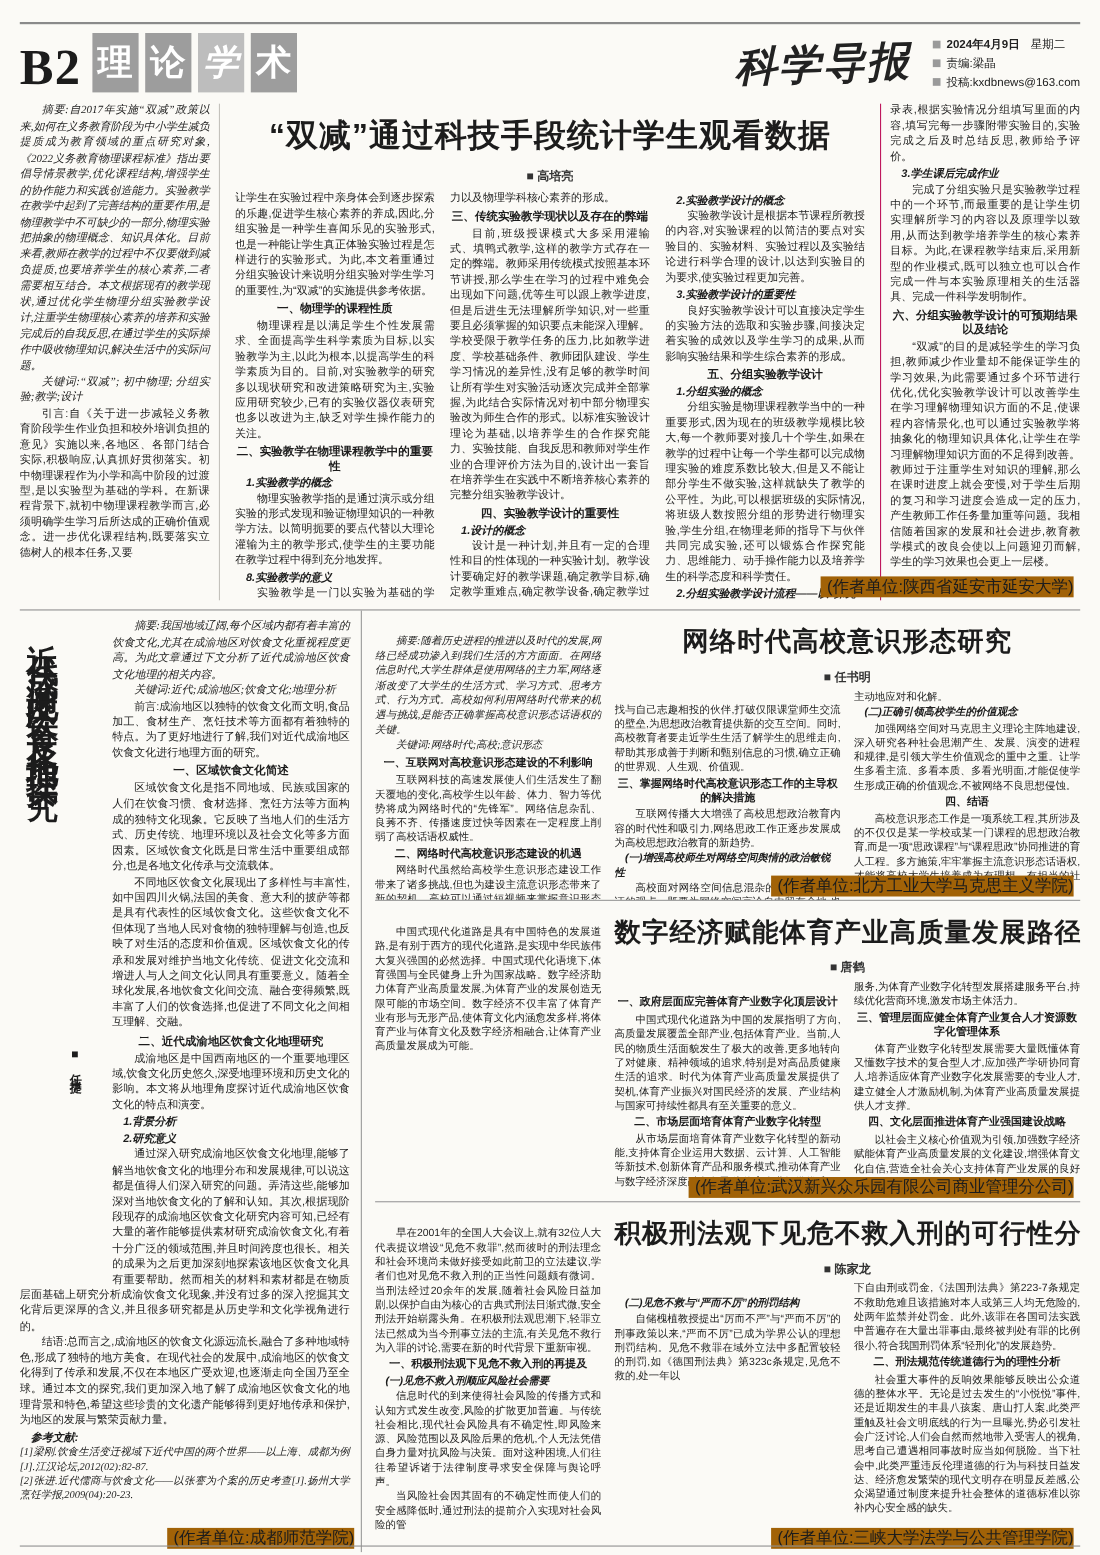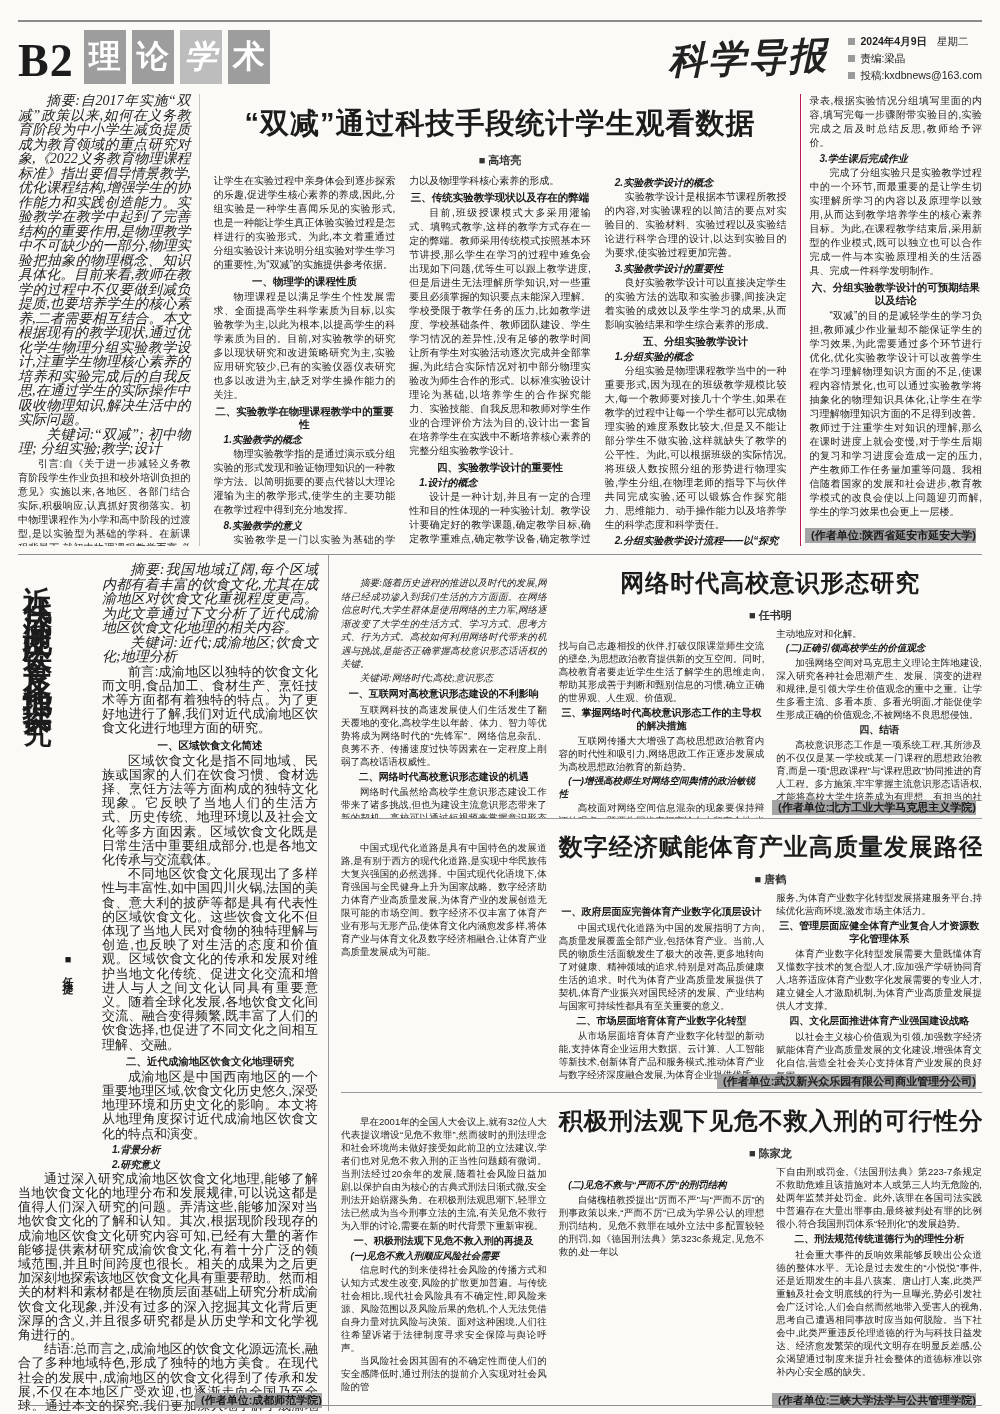--- a/index.html
+++ b/index.html
@@ -19,21 +19,21 @@
             transform:rotate(-2deg);letter-spacing:2px;color:#222;}
   .pubinfo{font-size:10.5px;line-height:17px;color:#222;}
   .pubinfo .sq{display:inline-block;width:7px;height:7px;background:#9a9a9a;margin-right:5px;}
   .date-strong{font-weight:bold;}
   .wk{margin-left:10px;}
   
   .it-p,.it-c{font-size:10px;line-height:14px;text-align:justify;margin:0;}
   .it-p{text-indent:2em;}
   .it-h{font-size:10.5px;font-weight:bold;text-align:center;margin:3px 0 2px;line-height:13px;}
   .it-s{font-size:10px;font-weight:bold;font-style:italic;text-indent:1em;margin:2px 0 1px;line-height:13px;}
-  .it-a{font-family:"Liberation Serif",serif;font-style:italic;font-size:14px;line-height:14.5px;
+  .it-a{font-family:"Liberation Serif",serif;font-style:italic;font-size:10px;line-height:14.5px;
         text-indent:2em;text-align:justify;}
   .it-r{font-family:"Liberation Serif",serif;font-style:italic;font-size:9.5px;line-height:13px;text-align:justify;}
   
   .art1{height:452px;display:grid;grid-template-columns:repeat(5,1fr);column-gap:14px;
         grid-template-rows:80px 1fr;overflow:hidden;position:relative;margin-top:2px;}
   .a1-title{grid-area:1/2/2/5;text-align:center;overflow:visible;}
   .bigtitle{font-size:29px;font-weight:800;white-space:nowrap;letter-spacing:1px;margin-top:10px;}
   .authorline{font-size:11px;font-weight:bold;margin-top:9px;color:#333;}
   .a1-c1{grid-area:1/1/3/2;border-right:1px solid #c4c2bc;padding-right:8px;overflow:hidden;}
   .a1-c2{grid-area:2/2/3/3;overflow:hidden;}
@@ -42,38 +42,38 @@
   .a1-c5{grid-area:1/5/3/6;border-left:1px solid #be185d;padding-left:8px;overflow:hidden;}
   .rule{border-top:1px solid #8f8f8f;margin-top:8px;}
   
   .band{display:flex;height:856px;margin-top:0;}
   .art2{width:300px;padding:8px 10px 4px 0;border-right:1px solid #9a9a9a;position:relative;overflow:hidden;}
   .vt-float{float:left;width:84px;height:600px;}
   .vt{writing-mode:vertical-rl;text-orientation:upright;font-size:29px;font-weight:800;
       letter-spacing:10px;line-height:40px;height:590px;}
   .vt-author{writing-mode:vertical-rl;text-orientation:upright;font-size:11px;font-weight:bold;
              margin:100px 0 0 2px;letter-spacing:3px;height:200px;display:inline-block;}
-  .art2 .it-p,.art2 .it-c{font-size:13px;line-height:14.2px;}
+  .art2 .it-p,.art2 .it-c{font-size:10px;line-height:14.2px;}
   .stack{flex:1;display:flex;flex-direction:column;padding-left:12px;}
   .sub-art{display:grid;grid-template-columns:repeat(3,1fr);column-gap:12px;
            grid-template-rows:66px 1fr;overflow:hidden;position:relative;padding-top:6px;box-sizing:border-box;}
   .sub-art .it-p,.sub-art .it-c{font-size:9.5px;line-height:13px;}
   .sub-art .it-a{font-size:9.5px;line-height:13.5px;}
   .sub-art .it-h{font-size:10px;line-height:12.5px;}
   .sub-art .it-s{font-size:9.5px;line-height:12.5px;}
   .sa-title{grid-area:1/2/2/4;text-align:center;overflow:visible;z-index:2;}
   .midtitle{font-size:24px;font-weight:800;white-space:nowrap;letter-spacing:1px;margin-top:6px;}
   .sa-c1{grid-area:1/1/3/2;padding-top:16px;overflow:hidden;}
   .sa-c2{grid-area:2/2/3/3;overflow:hidden;margin-top:12px;}
   .sa-c3{grid-area:2/3/3/4;overflow:hidden;}
   .art3{height:264px;border-bottom:1px solid #9a9a9a;}
   .art4{height:274px;border-bottom:1px solid #9a9a9a;}
   .art5{flex:1;}
-  .byline-abs{position:absolute;right:6px;bottom:3px;font-weight:bold;font-size:11px;
-              background:#a3a3a3;padding-left:6px;}
+  .byline-abs{position:absolute;right:6px;bottom:3px;font-weight:normal;font-size:15px;
+              background:#a16207;padding-left:6px;}
   .botrule{border-top:1px solid #8f8f8f;position:absolute;left:18px;right:18px;bottom:8px;}
 </style>
 </head>
 <body>
 
 <div class="sheet">
   <div class="toprule"></div>
 
   <div class="hdr">
     <div class="hdr-left">

